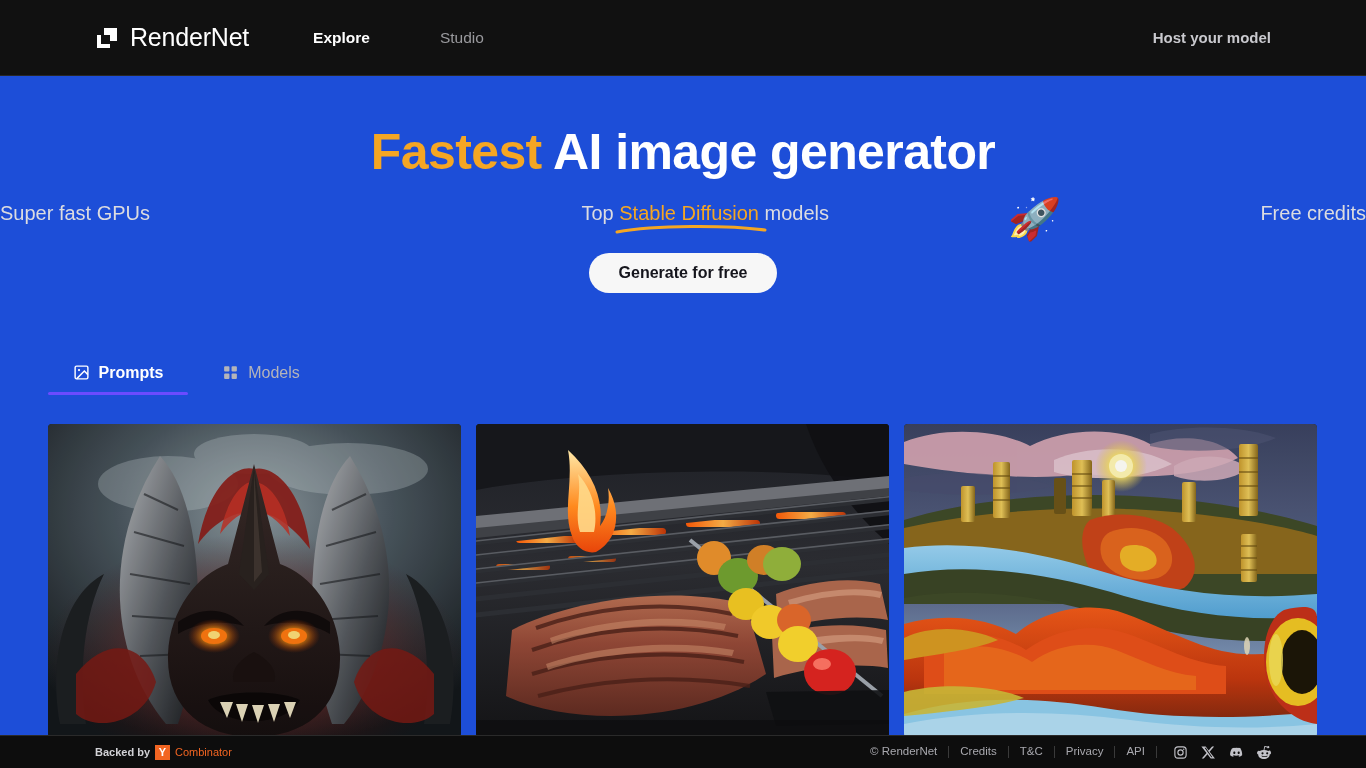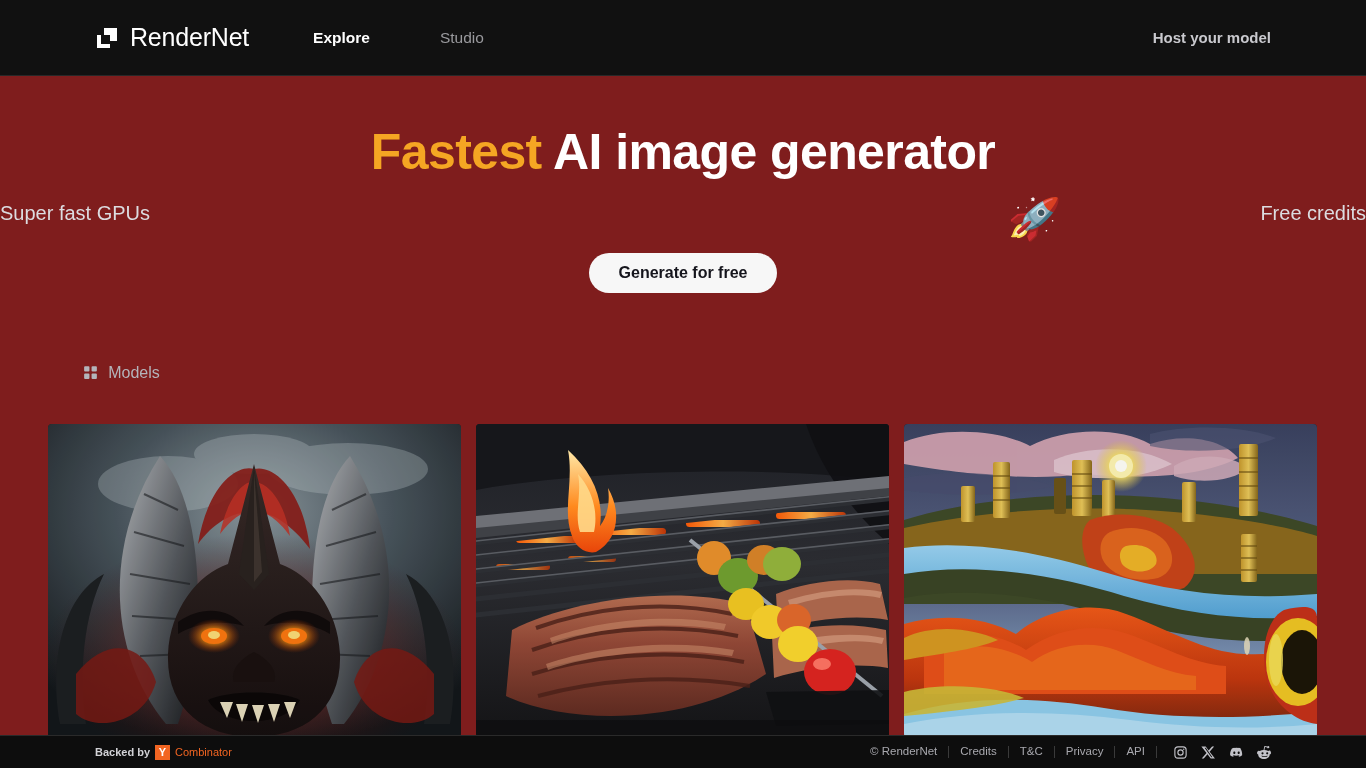--- a/index.html
+++ b/index.html
@@ -10,21 +10,21 @@
     overflow: hidden;
     background: #101010;
     font-family: "Liberation Sans", sans-serif;
     -webkit-font-smoothing: antialiased;
   }
 
   .page {
     position: relative;
     width: 1366px;
     height: 768px;
-    background: #7f1d1d;
+    background: #1d4ed8;
     overflow: hidden;
   }
 
   
   .header {
     position: absolute;
     top: 0; left: 0;
     width: 1366px;
     height: 76px;
     background: #111111;
@@ -311,30 +311,43 @@
   </div>
 
   <div class="hero">
 
     <h1 class="hero-title">
       <span class="accent">Fastest</span><span> AI image generator</span>
     </h1>
 
     <div class="hero-sub">
       <span class="sub-item">Super fast GPUs</span>
+      <span class="sub-item"><span>Top </span><span class="sd-wrap"><span class="sd-text">Stable Diffusion</span><svg class="sd-underline" viewBox="0 0 152 11" preserveAspectRatio="none">
+              <path d="M2 8 C40 1, 112 1, 150 6" stroke="#F5A623" stroke-width="3" fill="none" stroke-linecap="round"></path>
+            </svg></span><span> models</span></span>
       <span class="sub-item">Free credits</span>
       <span class="rocket">🚀</span>
     </div>
 
     <div class="cta-wrap">
       <button class="cta-btn">Generate for free</button>
     </div>
   </div>
 
   <div class="tabs">
+    <div class="tab active">
+      <span class="tab-icon">
+        <svg viewBox="0 0 24 24" fill="none" stroke="currentColor" stroke-width="2">
+          <rect x="3" y="3" width="18" height="18" rx="2"></rect>
+          <circle cx="8.5" cy="8.5" r="1.6" fill="currentColor" stroke="none"></circle>
+          <path d="M21 15l-5-5L5 21"></path>
+        </svg>
+      </span>
+      <span class="tab-label">Prompts</span>
+    </div>
 
     <div class="tab">
       <span class="tab-icon">
         <svg viewBox="0 0 24 24" fill="currentColor">
           <rect x="3" y="3" width="7.5" height="7.5" rx="1.4"></rect>
           <rect x="13.5" y="3" width="7.5" height="7.5" rx="1.4"></rect>
           <rect x="3" y="13.5" width="7.5" height="7.5" rx="1.4"></rect>
           <rect x="13.5" y="13.5" width="7.5" height="7.5" rx="1.4"></rect>
         </svg>
       </span>

